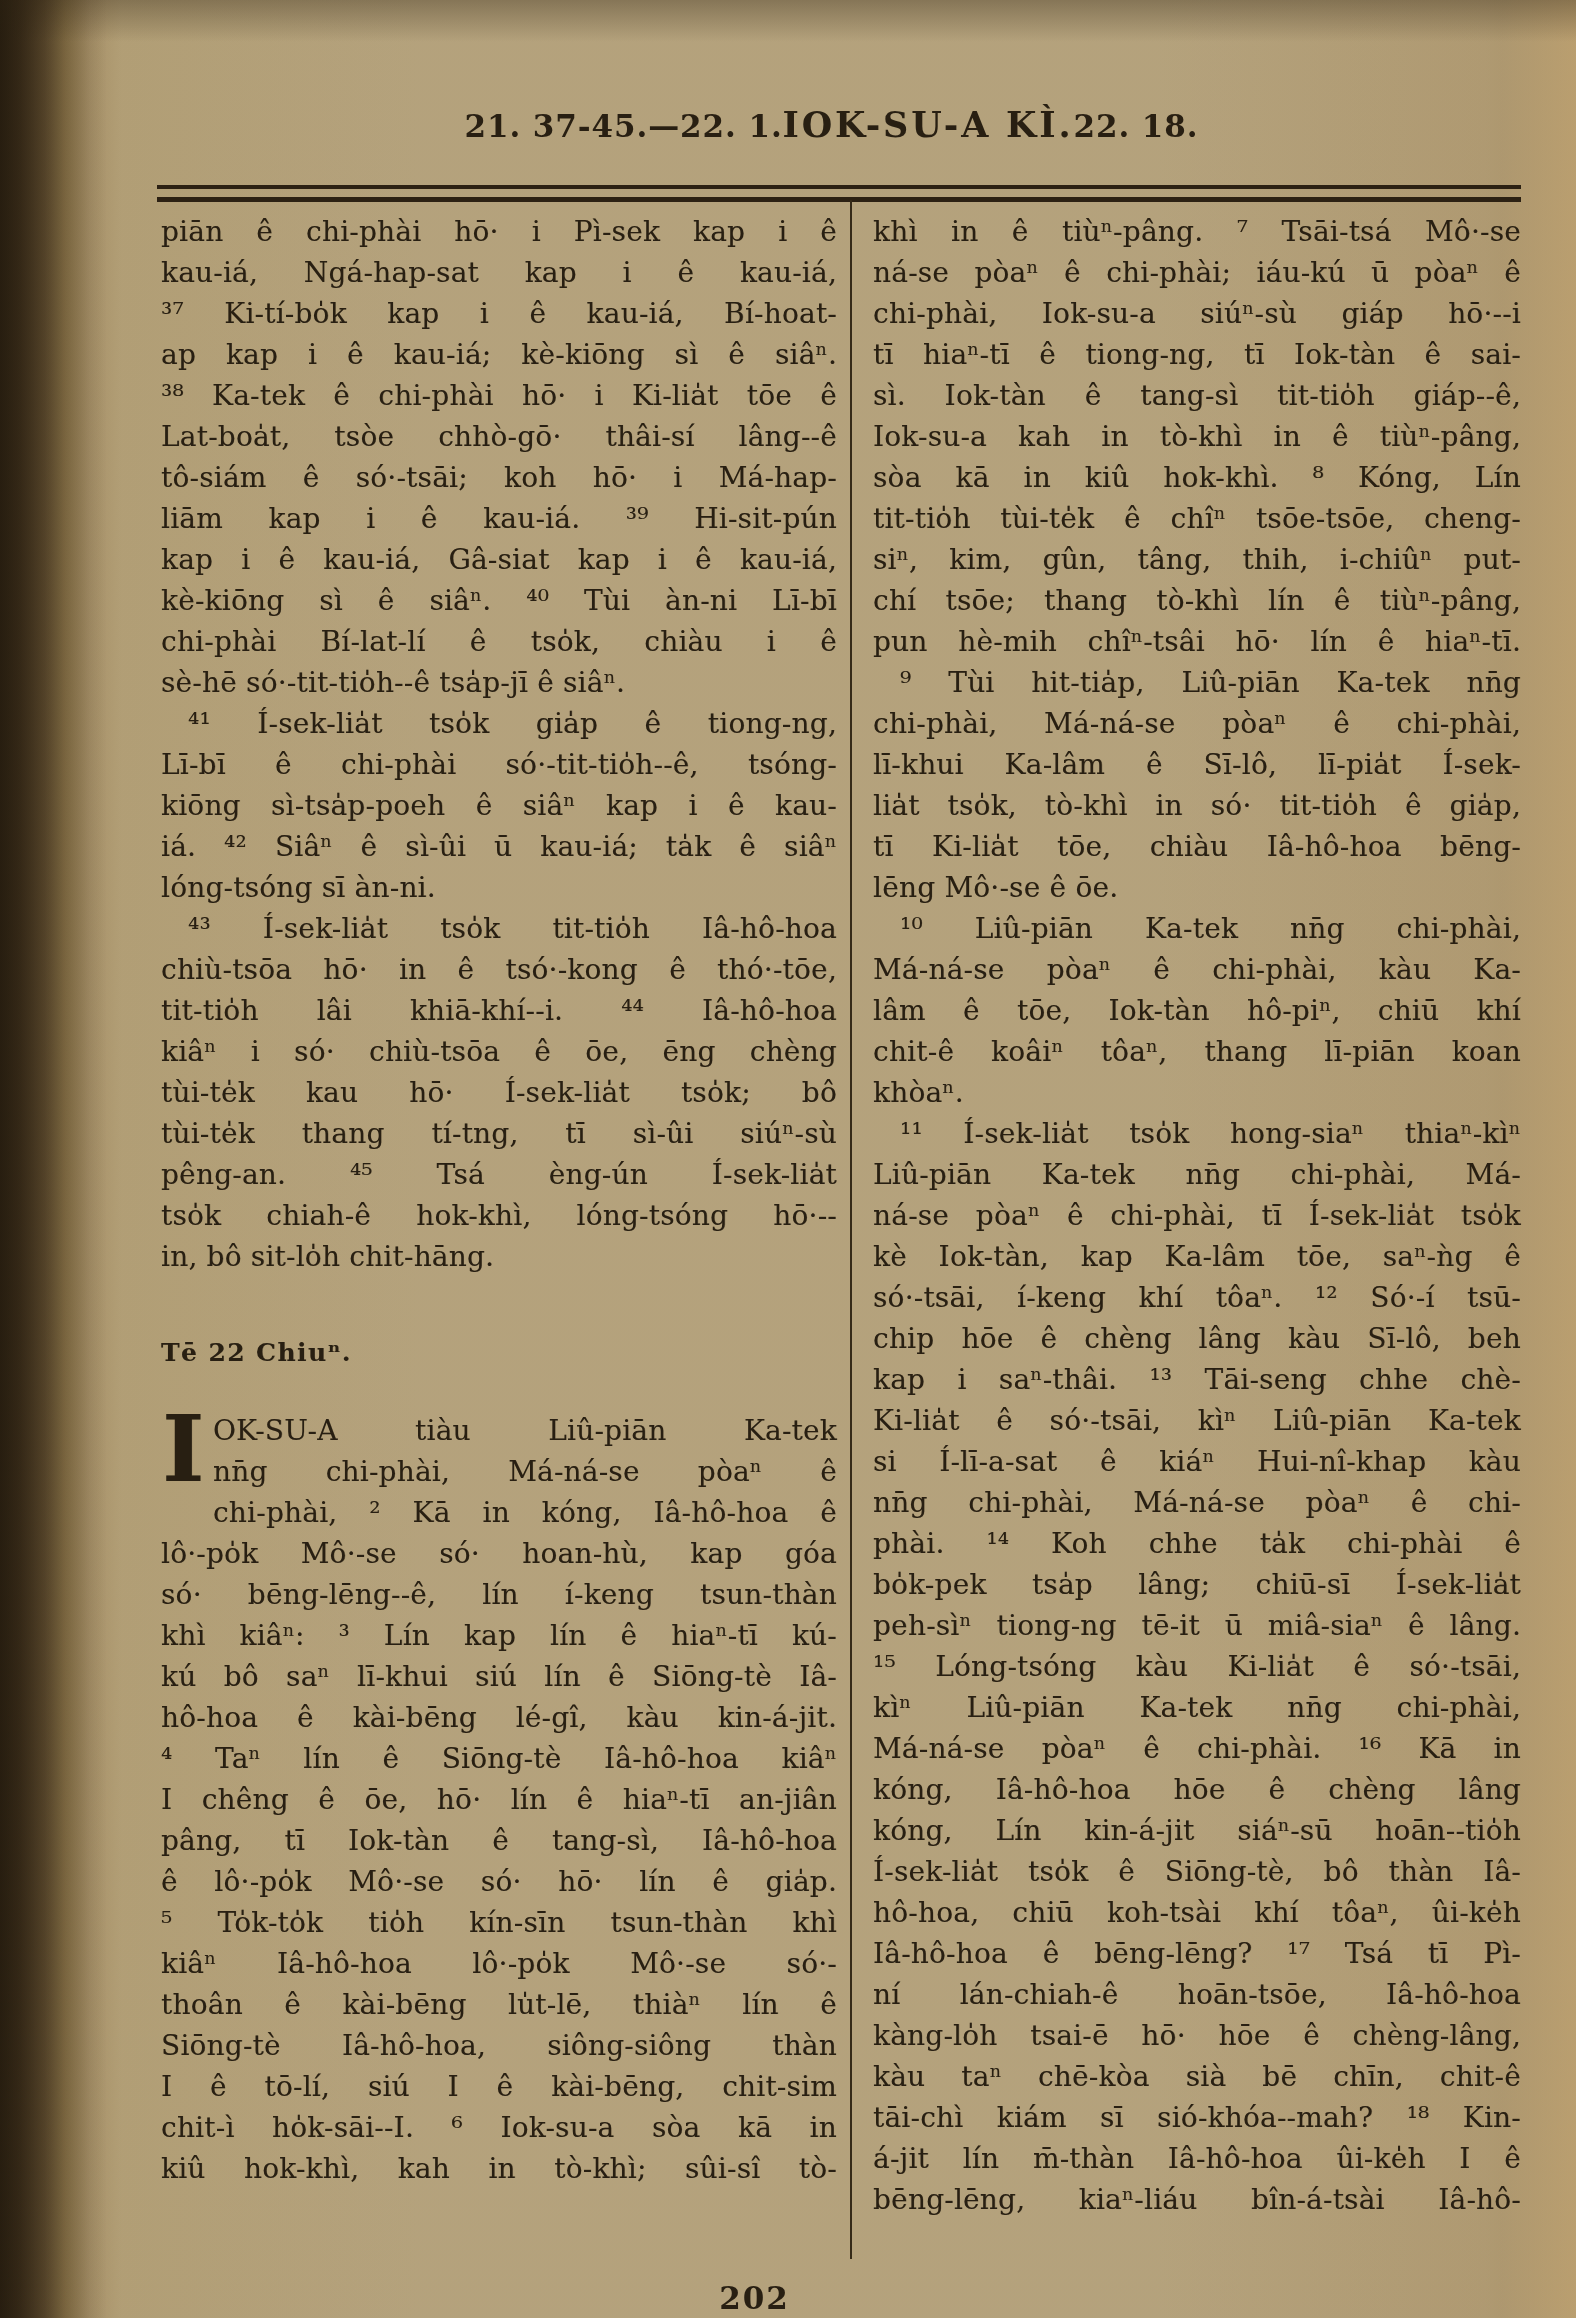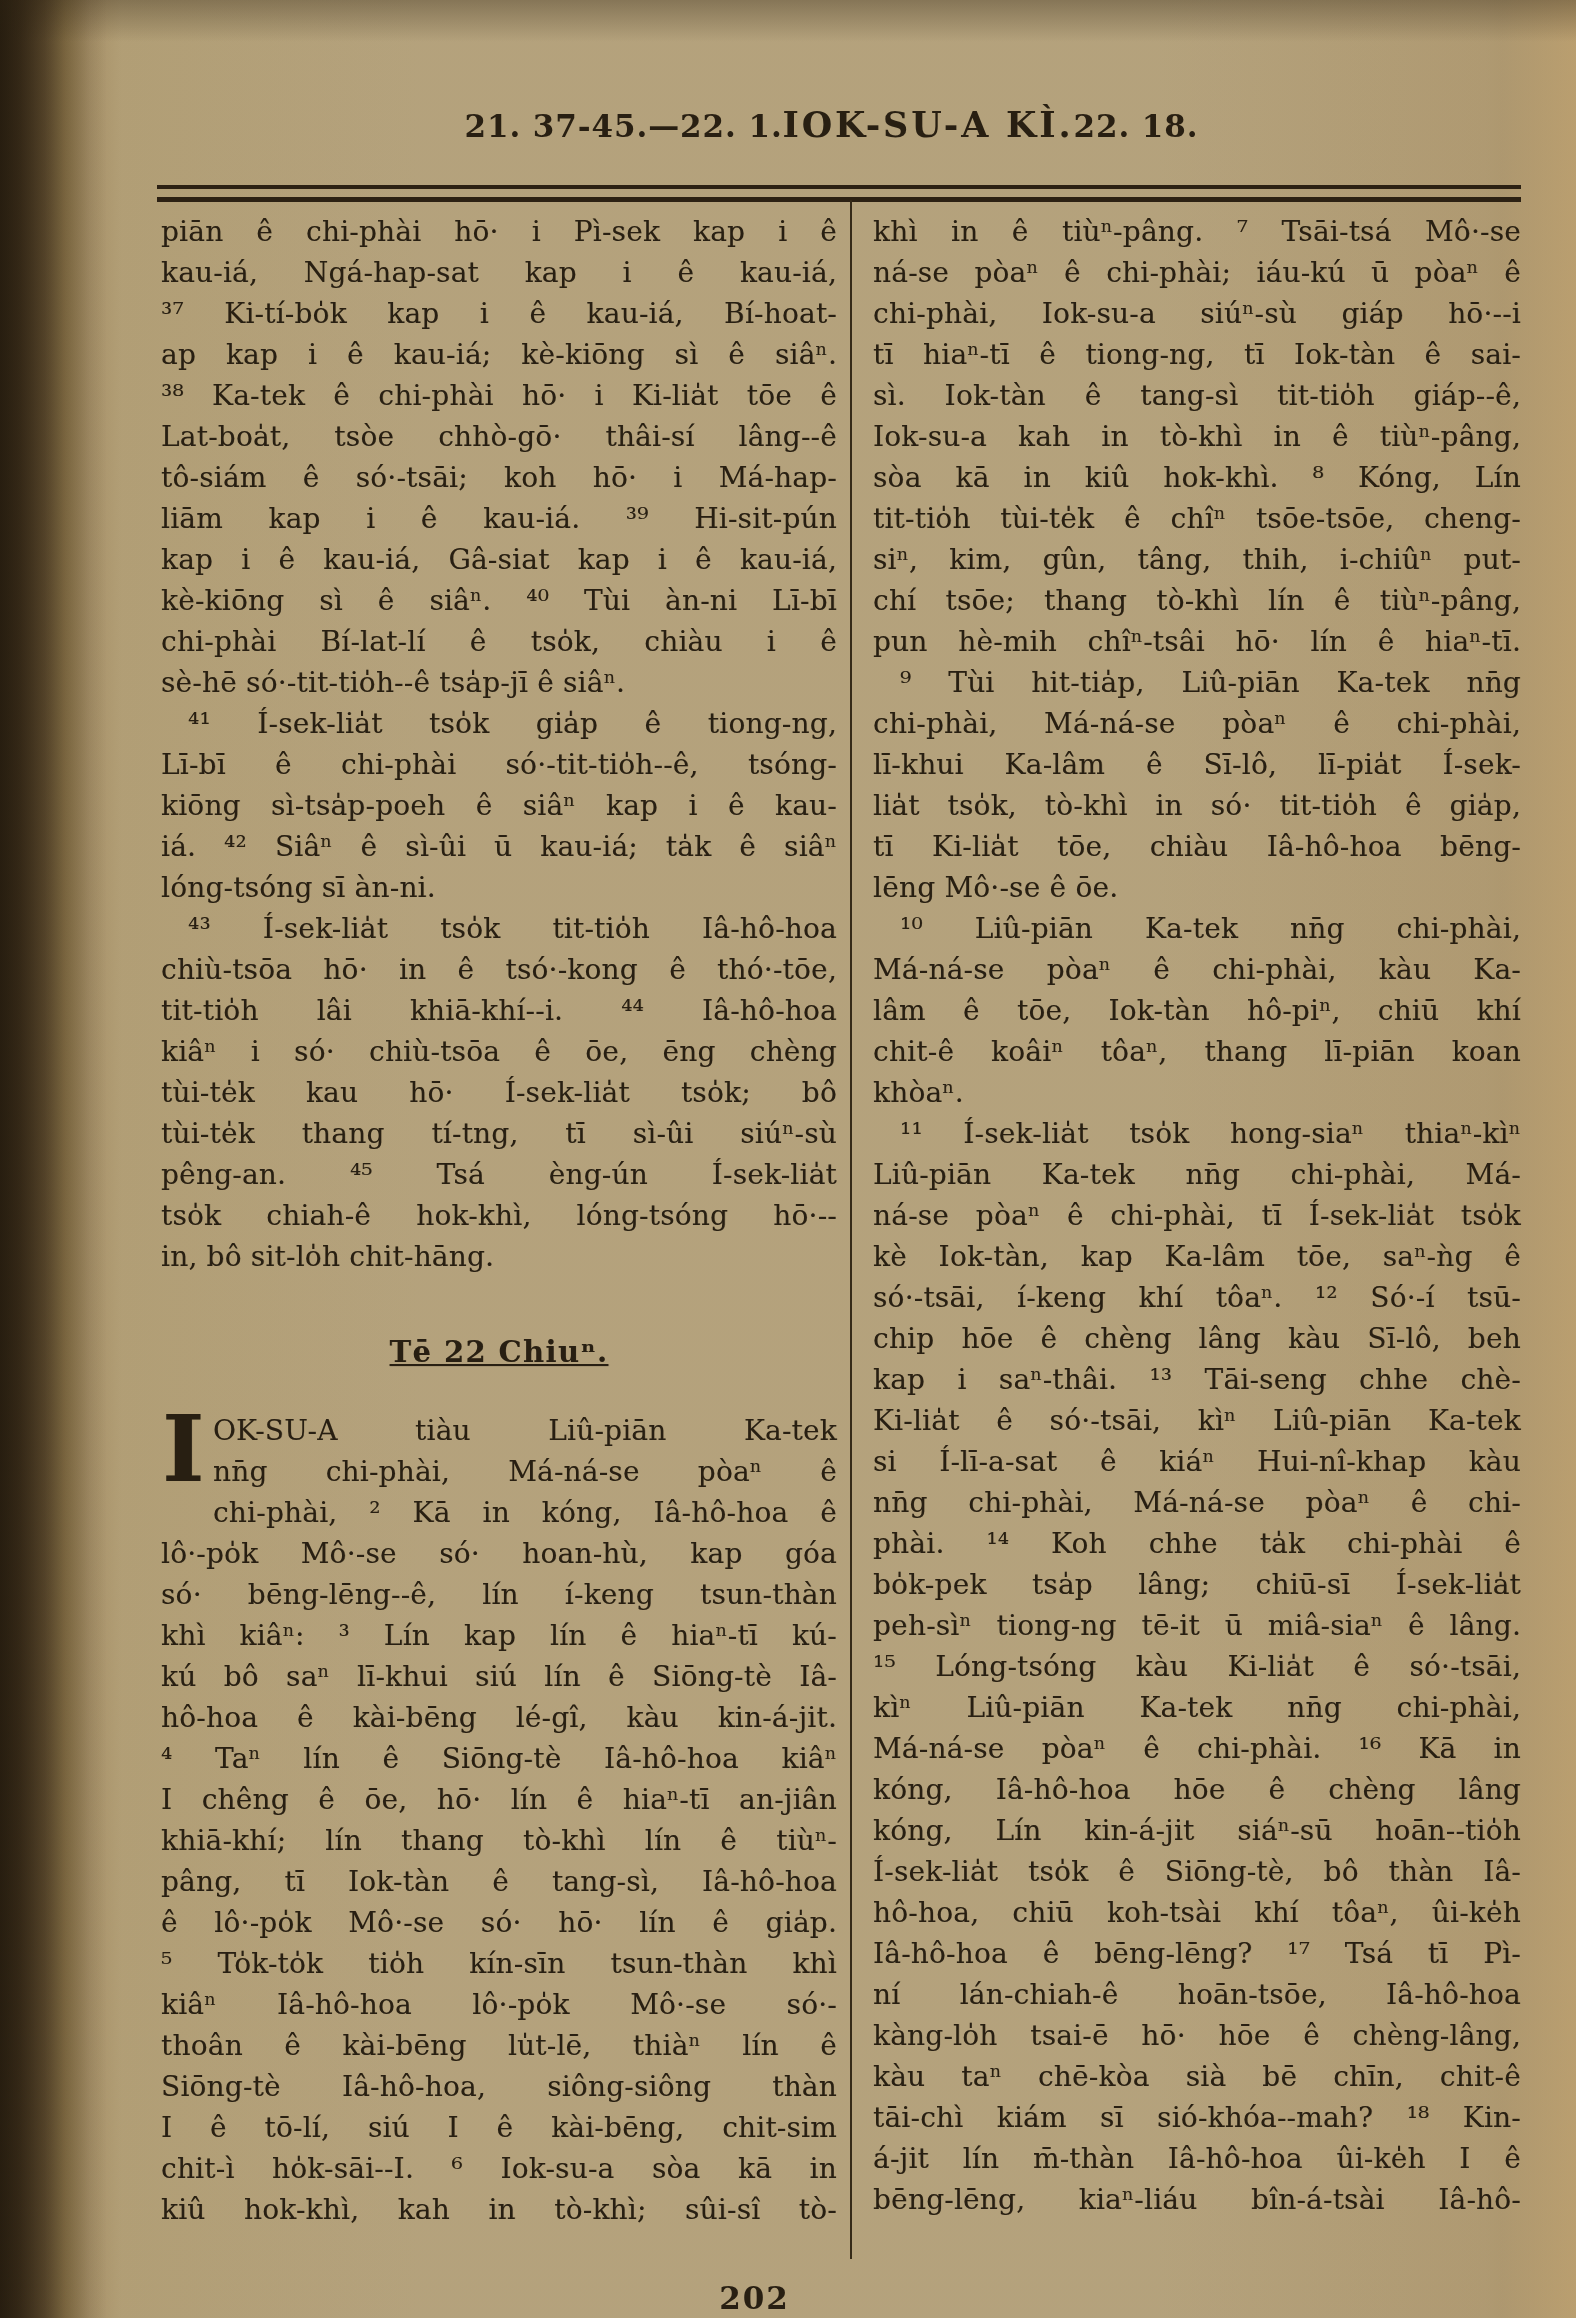--- a/index.html
+++ b/index.html
@@ -20,22 +20,22 @@
   .rule { position:absolute; top:185px; left:157px; width:1364px; height:8px;
     border-top:4.2px solid #2c2113; border-bottom:5.1px solid #2c2113; }
   .divider { position:absolute; left:850px; top:200px; width:2.3px; height:2059px; background:#352a18; }
   .col { position:absolute; top:211px; font-size:28px; line-height:41px;
     letter-spacing:0.2px; text-shadow:0.3px 0.3px 0 rgba(40,31,18,.35); }
   .col-left { left:161px; width:676px; }
   .col-right { left:873px; width:648px; }
   .line { text-align:justify; text-align-last:justify; }
   .line.end { text-align-last:left; }
   .line.ind { text-indent:27px; }
-  .chapter { text-align:center; font-weight:bold; font-size:29px;
-    letter-spacing:1.4px; margin:55px 0 37px; line-height:41px;text-decoration:underline; }
+  .chapter { font-weight:bold; font-size:25px;
+    letter-spacing:1.4px; margin:55px 0 37px; line-height:41px; }
   .droppara { }
   .dropcap { float:left; font-weight:bold; font-size:91px; line-height:73px;
     height:82px; padding:2.8px 8.3px 0 0.9px; }
   .pageno { position:absolute; top:2236px; left:662px; width:185px;
     text-align:center; font-weight:bold; font-size:31px; letter-spacing:1.9px;margin-top:44px; }
 </style>
 </head>
 <body>
 
 <div class="page">
@@ -85,21 +85,20 @@
     <div class="line">OK-SU-A tiàu Liû-piān Ka-tek</div>
         <div class="line">nn̄g chi-phài, Má-ná-se pòaⁿ ê</div>
         <div class="line">chi-phài, ² Kā in kóng, Iâ-hô-hoa ê</div>
         <div class="line">lô·-po̍k Mô·-se só· hoan-hù, kap góa</div>
         <div class="line">só· bēng-lēng--ê, lín í-keng tsun-thàn</div>
         <div class="line">khì kiâⁿ: ³ Lín kap lín ê hiaⁿ-tī kú-</div>
         <div class="line">kú bô saⁿ lī-khui siú lín ê Siōng-tè Iâ-</div>
         <div class="line">hô-hoa ê kài-bēng lé-gî, kàu kin-á-jit.</div>
         <div class="line">⁴ Taⁿ lín ê Siōng-tè Iâ-hô-hoa kiâⁿ</div>
         <div class="line">I chêng ê ōe, hō· lín ê hiaⁿ-tī an-jiân</div>
-        <div class="line">khiā-khí; lín thang tò-khì lín ê tiùⁿ-</div>
         <div class="line">pâng, tī Iok-tàn ê tang-sì, Iâ-hô-hoa</div>
         <div class="line">ê lô·-po̍k Mô·-se só· hō· lín ê gia̍p.</div>
         <div class="line">⁵ To̍k-to̍k tio̍h kín-sīn tsun-thàn khì</div>
         <div class="line">kiâⁿ Iâ-hô-hoa lô·-po̍k Mô·-se só·-</div>
         <div class="line">thoân ê kài-bēng lu̍t-lē, thiàⁿ lín ê</div>
         <div class="line">Siōng-tè Iâ-hô-hoa, siông-siông thàn</div>
         <div class="line">I ê tō-lí, siú I ê kài-bēng, chit-sim</div>
         <div class="line">chit-ì ho̍k-sāi--I. ⁶ Iok-su-a sòa kā in</div>
         <div class="line">kiû hok-khì, kah in tò-khì; sûi-sî tò-</div>
       </div>

